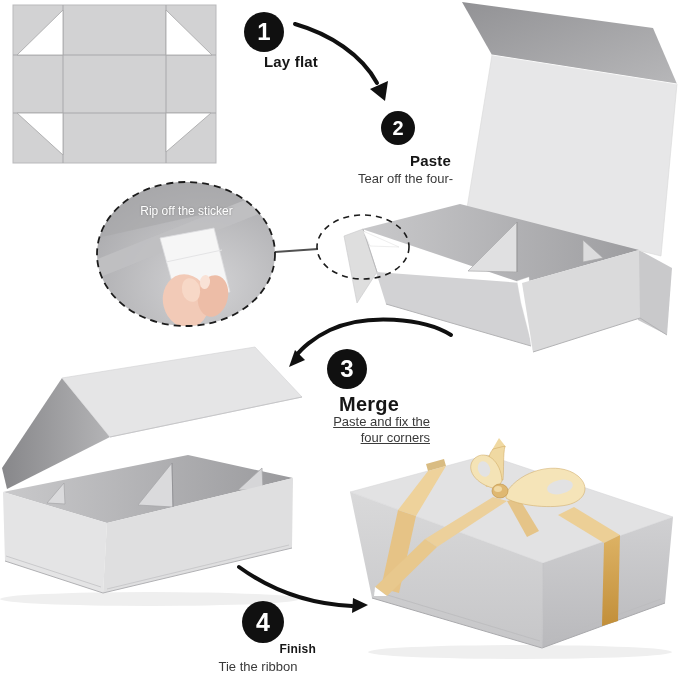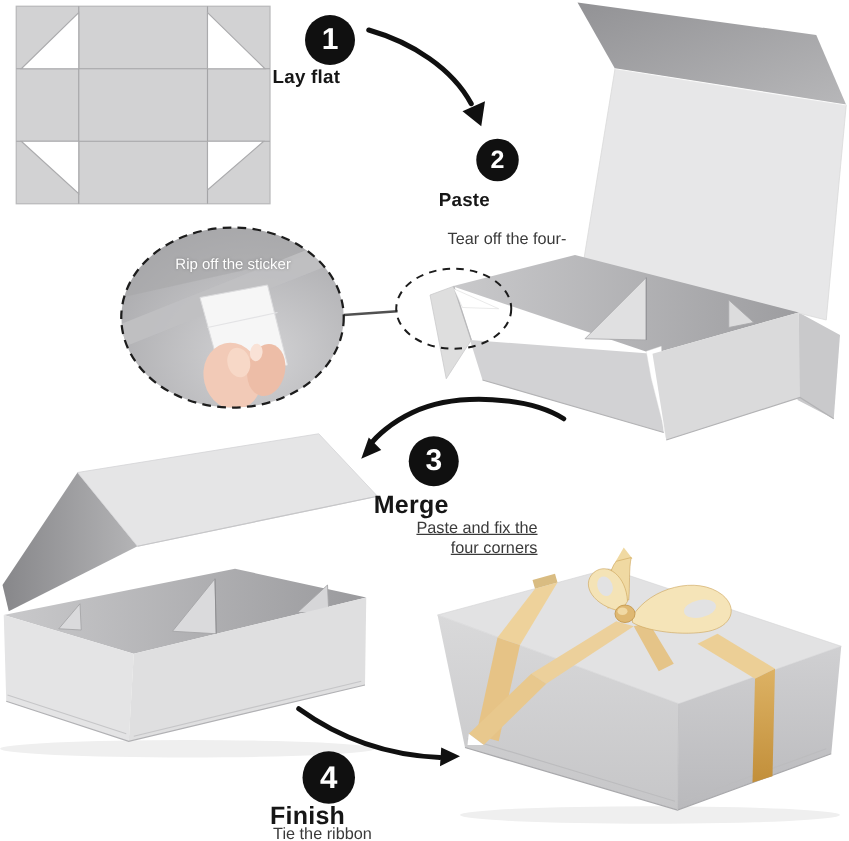--- a/index.html
+++ b/index.html
@@ -17,30 +17,30 @@
     border-radius:50%;
     display:flex;align-items:center;justify-content:center;
     font-weight:700;
   }
   .badge1{left:244px;top:12px;width:40px;height:40px;font-size:24px;}
   .badge2{left:381px;top:111px;width:34px;height:34px;font-size:20px;}
   .badge3{left:327px;top:349px;width:40px;height:40px;font-size:24px;}
   .badge4{left:242px;top:601px;width:42px;height:42px;font-size:25px;}
   .step-label{
     position:absolute;font-weight:700;color:#161616;
-    text-align:left;font-size:15px;letter-spacing:.2px;
+    text-align:right;font-size:15px;letter-spacing:.2px;
   }
   .lab1{left:218px;top:53px;width:100px;}
   .lab2{left:351px;top:152px;width:100px;font-size:15px;}
   .lab3{left:299px;top:393px;width:100px;font-size:20px;}
-  .lab4{left:216px;top:642px;width:100px;font-size:20px;}
+  .lab4{left:216px;top:642px;width:100px;font-size:12px;}
   .step-desc{
     position:absolute;color:#3a3a3a;font-size:13px;line-height:15.5px;
   }
-  .desc2{left:358px;top:171px;width:130px;text-align:left;margin-top:12px;}
+  .desc2{left:358px;top:171px;width:130px;text-align:left;}
   .desc3{left:310px;top:414px;width:120px;text-align:right;text-decoration:underline;}
   .desc4{left:188px;top:659px;width:140px;text-align:center;}
   .callout-label{
     position:absolute;left:104px;top:204px;width:165px;
     color:#ffffff;font-size:12px;font-weight:500;text-align:center;
     text-shadow:0 0 2px rgba(90,90,90,.6);
   }
 </style>
 </head>
 <body>

